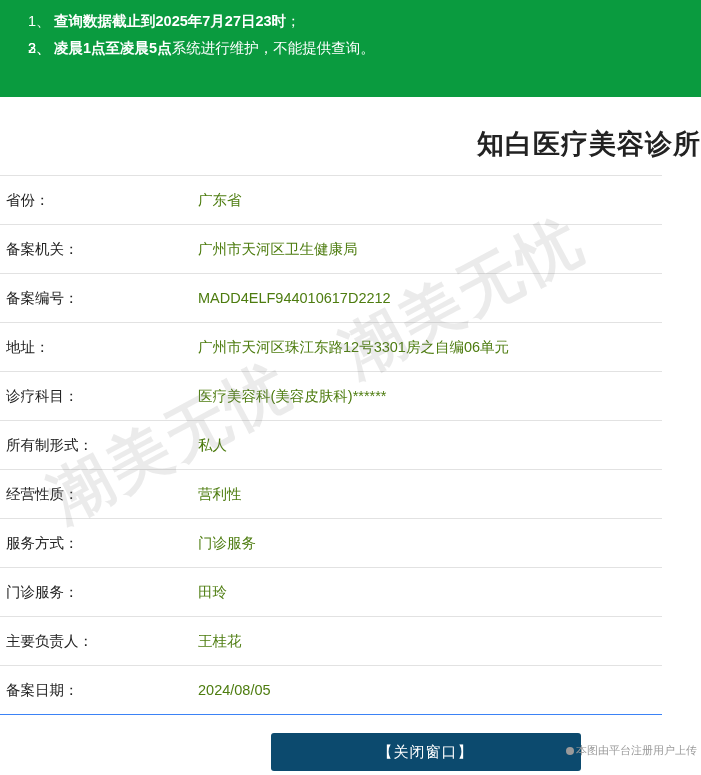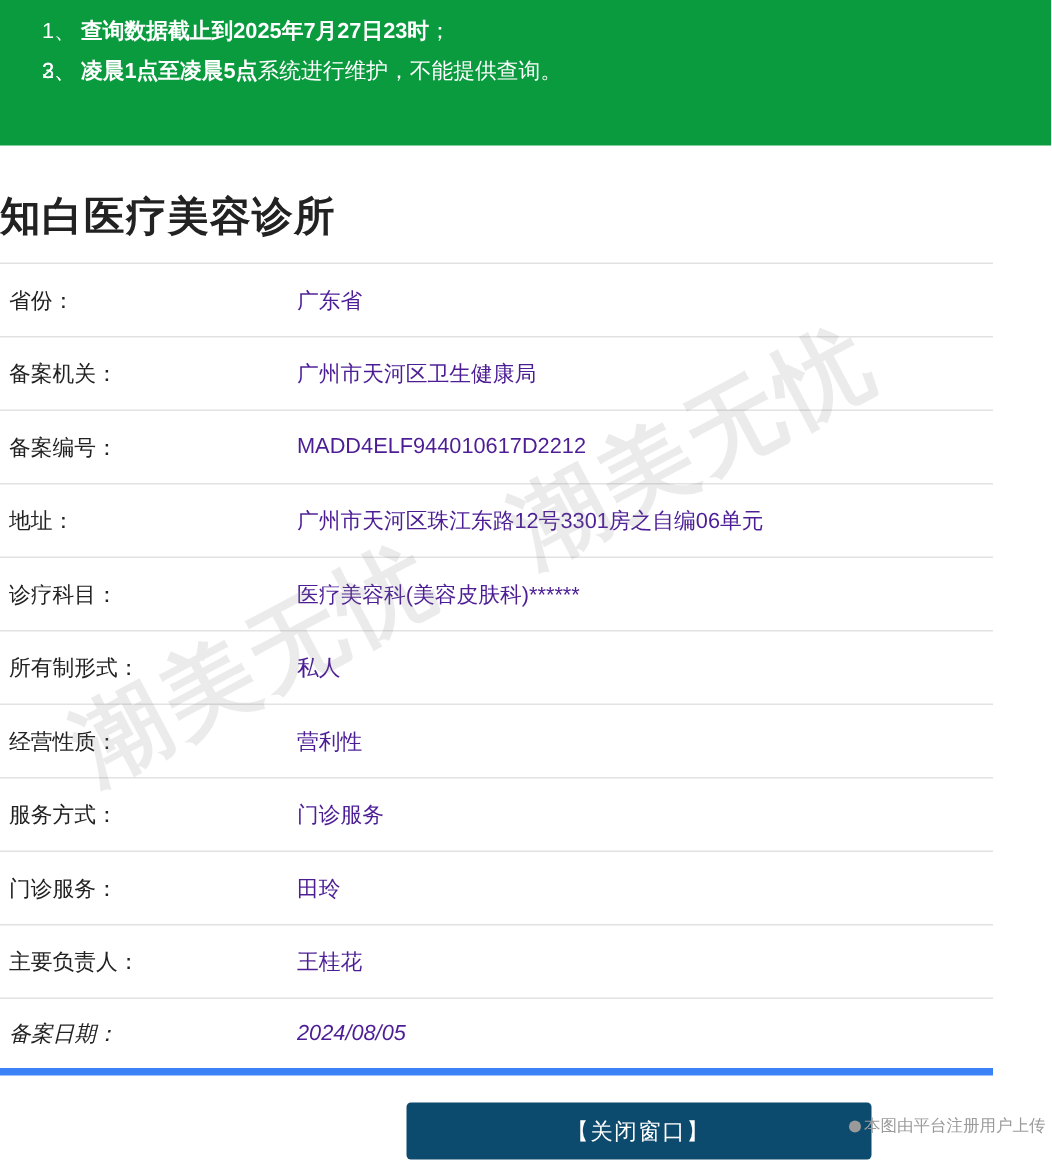--- a/index.html
+++ b/index.html
@@ -41,21 +41,21 @@
     left: 18px;
     top: 0;
   }
   .notice b { font-weight: bold; }
 
   
   .title-wrap {
     height: 78px;
     display: flex;
     align-items: center;
-    justify-content: flex-start;
+    justify-content: flex-end;
     padding-top: 16px;
   }
   .clinic-title {
     font-size: 27px;
     font-weight: bold;
     color: #222;
     letter-spacing: 1px;
   }
 
   
@@ -71,25 +71,25 @@
     color: #222;
     padding: 0 0 0 6px;
     vertical-align: middle;
   }
   .info-table td.label {
     width: 196px;
     padding-left: 6px;
   }
   .info-table td.value {
     padding-left: 2px;
-    color: #4c1d95;
+    color: #4d7c0f;
     margin-left: 29px;
   }
   .info-table tr:first-child td { border-top: 1px solid #e2e2e2; }
-  .info-table tr:last-child td { border-bottom: 5px solid #3b82f6; font-style: italic; }
+  .info-table tr:last-child td { border-bottom: 1px solid #3b82f6; }
 
   
   .footer {
     height: 74px;
     display: flex;
     align-items: center;
     justify-content: center;
     padding-left: 150px;
   }
   .close-btn {

